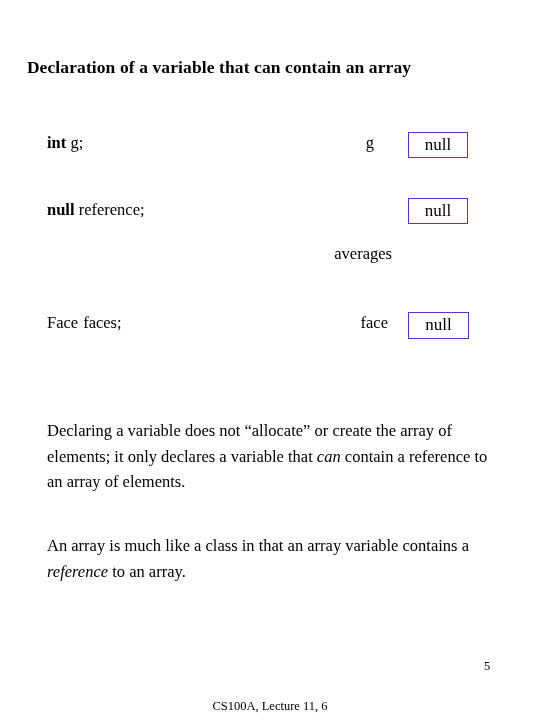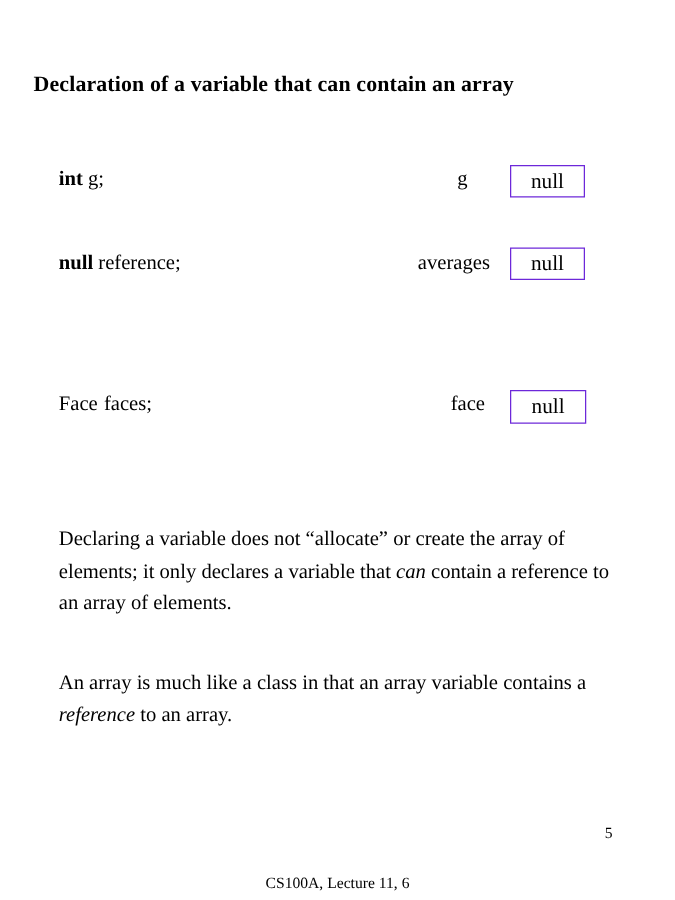--- a/index.html
+++ b/index.html
@@ -66,21 +66,21 @@
 
   .var-label {
     position: absolute;
     top: 0;
     font-size: 16.5px;
     line-height: 26px;
     text-align: right;
     white-space: nowrap;
   }
   .row-1 .var-label { left: 268px; width: 106px; }
-  .row-2 .var-label { left: 268px; width: 124px; }
+  .row-2 .var-label { left: 268px; width: 124px; margin-top: 44px; }
   .row-3 .var-label { left: 268px; width: 120px; }
 
   .null-box {
     position: absolute;
     box-sizing: border-box;
     border: 1px solid #6d28d9;
     background: #ffffff;
     font-size: 17px;
     line-height: 24px;
     text-align: center;

